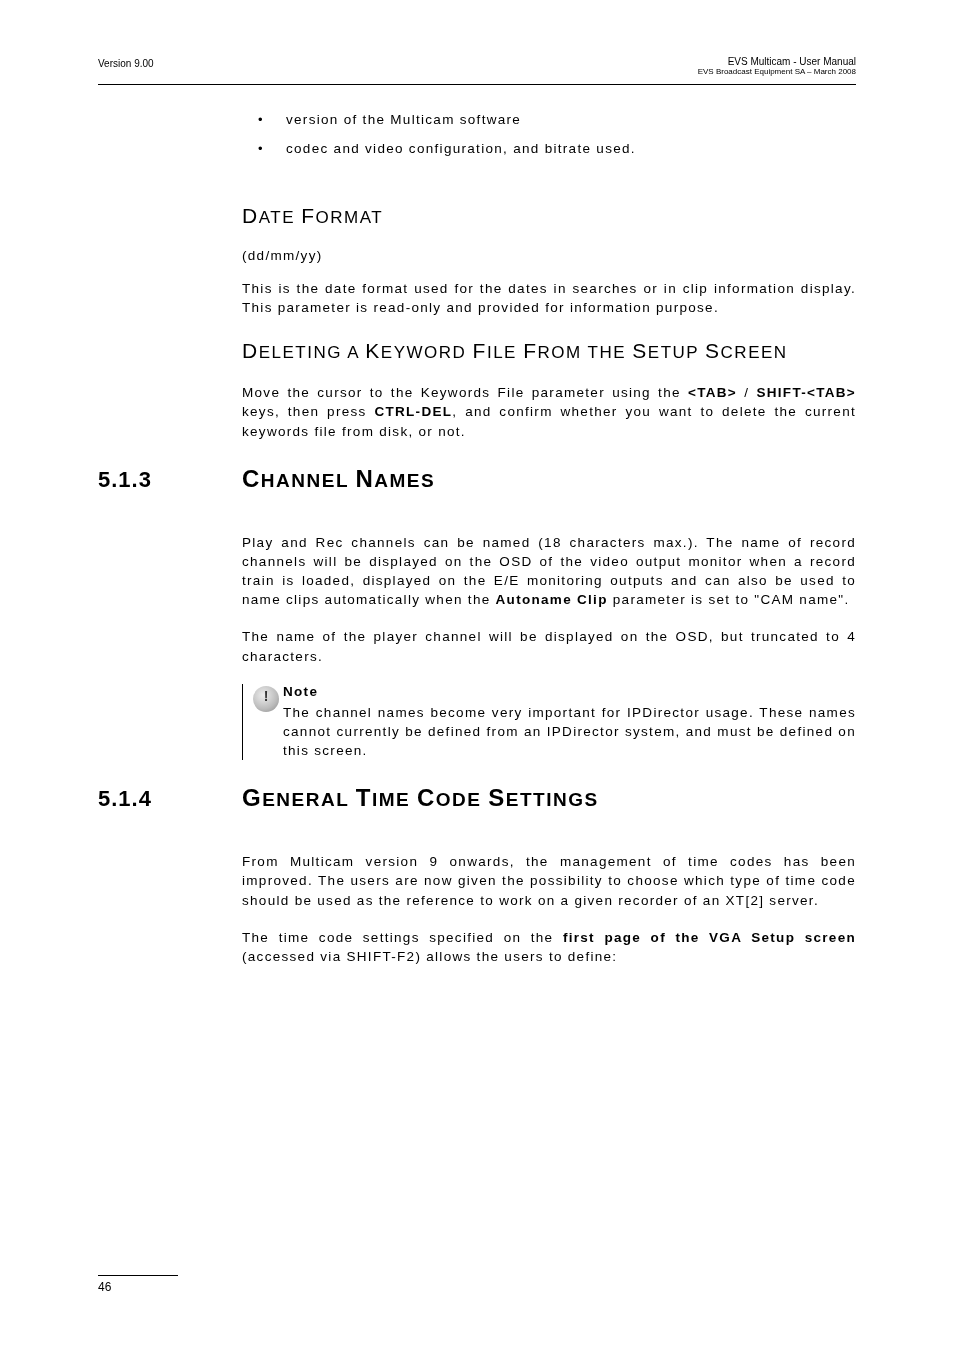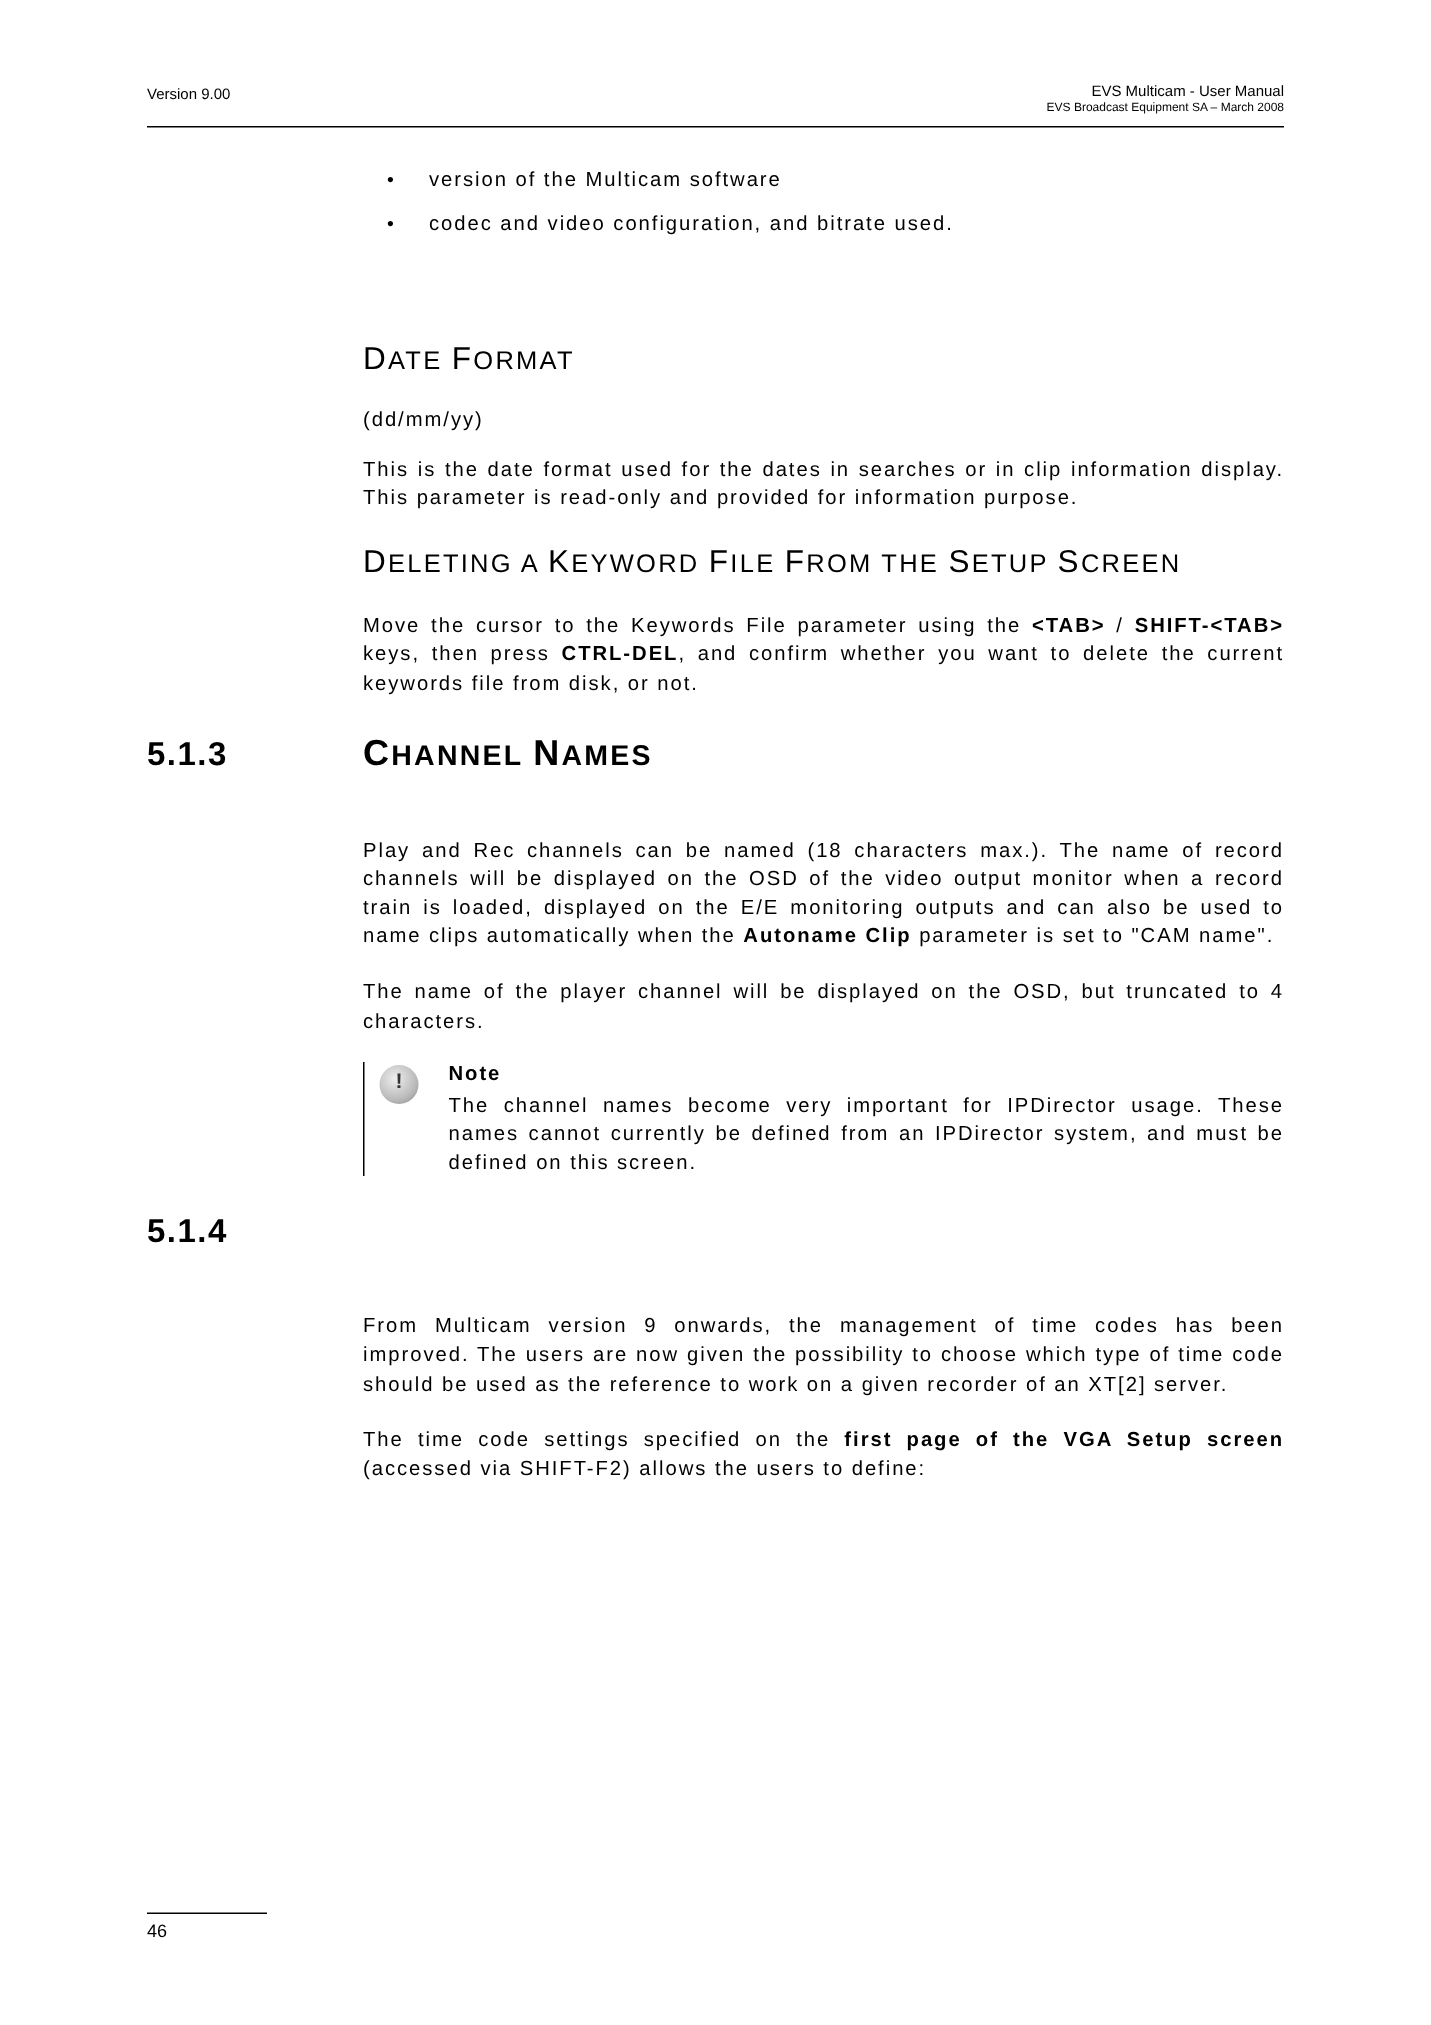--- a/index.html
+++ b/index.html
@@ -35,21 +35,21 @@
   }
   .content {
     position: absolute;
     top: 112px;
     left: 98px;
     right: 98px;
   }
   ul.bullets {
     list-style: none;
     margin-left: 160px;
-    margin-bottom: 72px;
+    margin-bottom: 48px;
   }
   ul.bullets li {
     font-size: 13.5px;
     letter-spacing: 1.3px;
     margin-bottom: 14px;
     position: relative;
     padding-left: 28px;
   }
   ul.bullets li::before {
     content: "•";
@@ -97,21 +97,21 @@
     margin-left: 144px;
     font-size: 13.5px;
     letter-spacing: 1.3px;
     margin-bottom: 16px;
   }
   .notebox {
     margin-left: 144px;
     border-left: 1px solid #000;
     padding-left: 10px;
     display: flex;
-    gap: 20px;
+    gap: 4px;
     margin-bottom: 12px;
   }
   .note-icon {
     flex-shrink: 0;
     width: 26px;
     height: 26px;
     background: radial-gradient(circle at 40% 35%, #eee, #bbb 60%, #888);
     border-radius: 50%;
     position: relative;
     margin-top: 2px;
@@ -199,20 +199,23 @@
   <div class="notebox">
     <div class="note-icon"></div>
     <div class="note-text">
       <div class="note-title">Note</div>
       <div class="note-body">The channel names become very important for IPDirector usage. These names cannot currently be defined from an IPDirector system, and must be defined on this screen.</div>
     </div>
   </div>
 
   <div class="h2row" style="margin-top:24px;">
     <div class="h2num">5.1.4</div>
+    <div class="h2title">
+      <span class="big">G</span><span>ENERAL </span><span class="big">T</span><span>IME </span><span class="big">C</span><span>ODE </span><span class="big">S</span><span>ETTINGS</span>
+    </div>
   </div>
   <div class="para">From Multicam version 9 onwards, the management of time codes has been improved. The users are now given the possibility to choose which type of time code should be used as the reference to work on a given recorder of an XT[2] server.</div>
   <div class="para">
     <span>The time code settings specified on the </span><b>first page of the VGA Setup screen</b><span> (accessed via SHIFT-F2) allows the users to define:</span>
   </div>
 
 </div>
 
 <div class="footer-rule"></div>
 <div class="footer-num">46</div>

